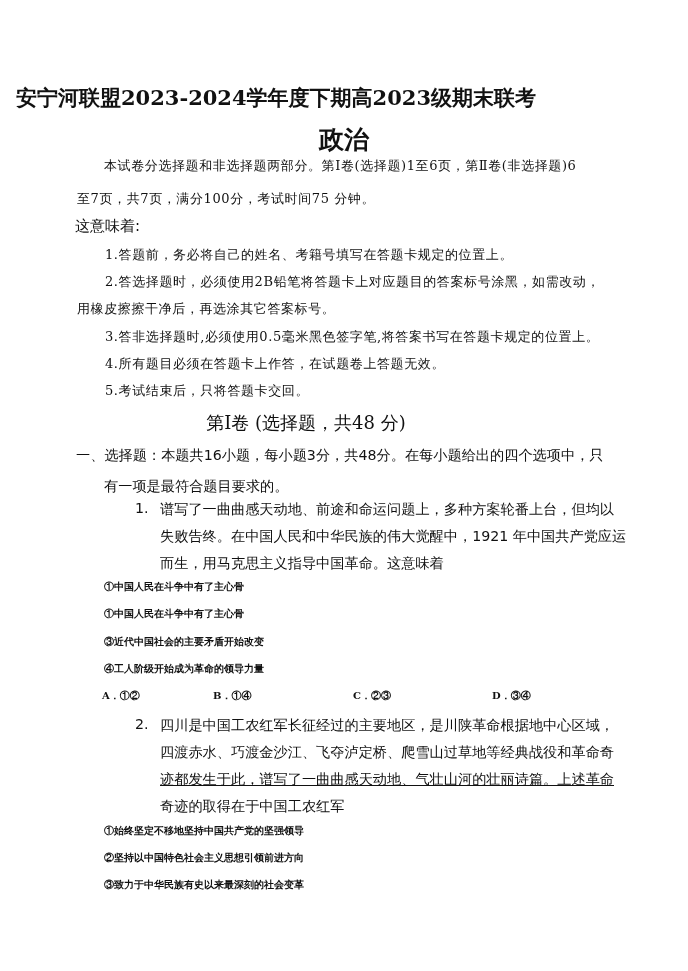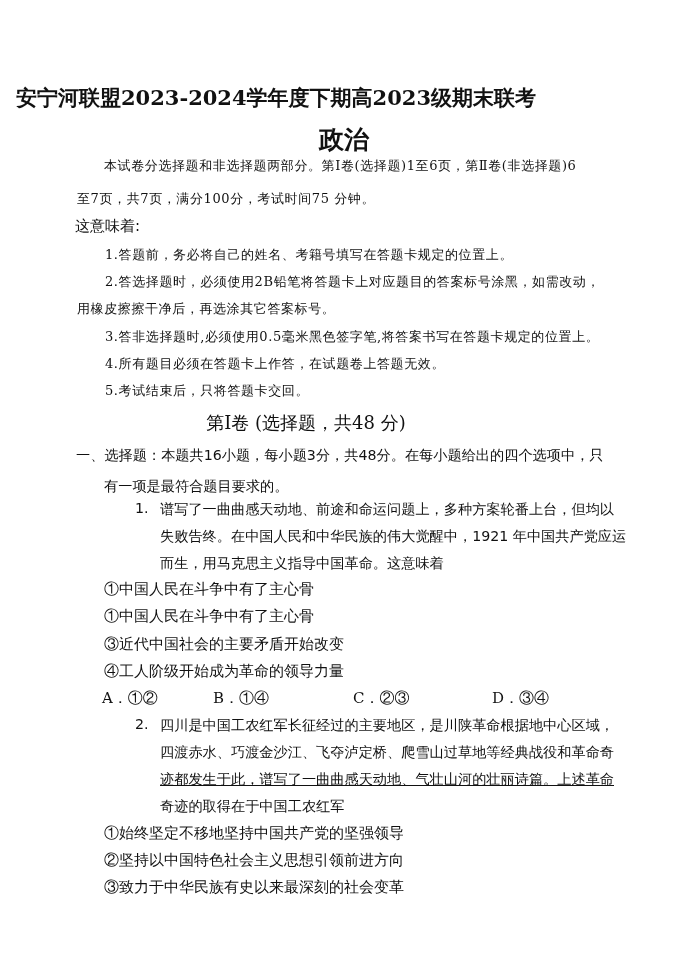--- a/index.html
+++ b/index.html
@@ -16,21 +16,21 @@
       left: 0; width: 688px; text-align: center; top: 123px;
       font-size: 25px; font-weight: bold;
     }
     .small { font-size: 13px; letter-spacing: 0.6px; }
     .heading-notes { font-size: 15px; font-family: "DejaVu Sans", "Liberation Sans", sans-serif; }
     .section-title {
       left: 0; width: 612px; text-align: center; top: 411px;
       font-size: 18px;
     }
     .sans { font-family: "DejaVu Sans", "Liberation Sans", sans-serif; font-size: 14.2px; }
-    .serif14 { font-size: 15px; }
+    .serif14 { font-size: 10px; font-weight: bold; }
   </style>
 </head>
 <body>
 
 <div>
 
   <div class="line title">安宁河联盟2023-2024学年度下期高2023级期末联考</div>
   <div class="line subject">政治</div>
 
   <div class="line small" style="left:104px; top:157px;">本试卷分选择题和非选择题两部分。第Ⅰ卷(选择题)1至6页，第Ⅱ卷(非选择题)6</div>

